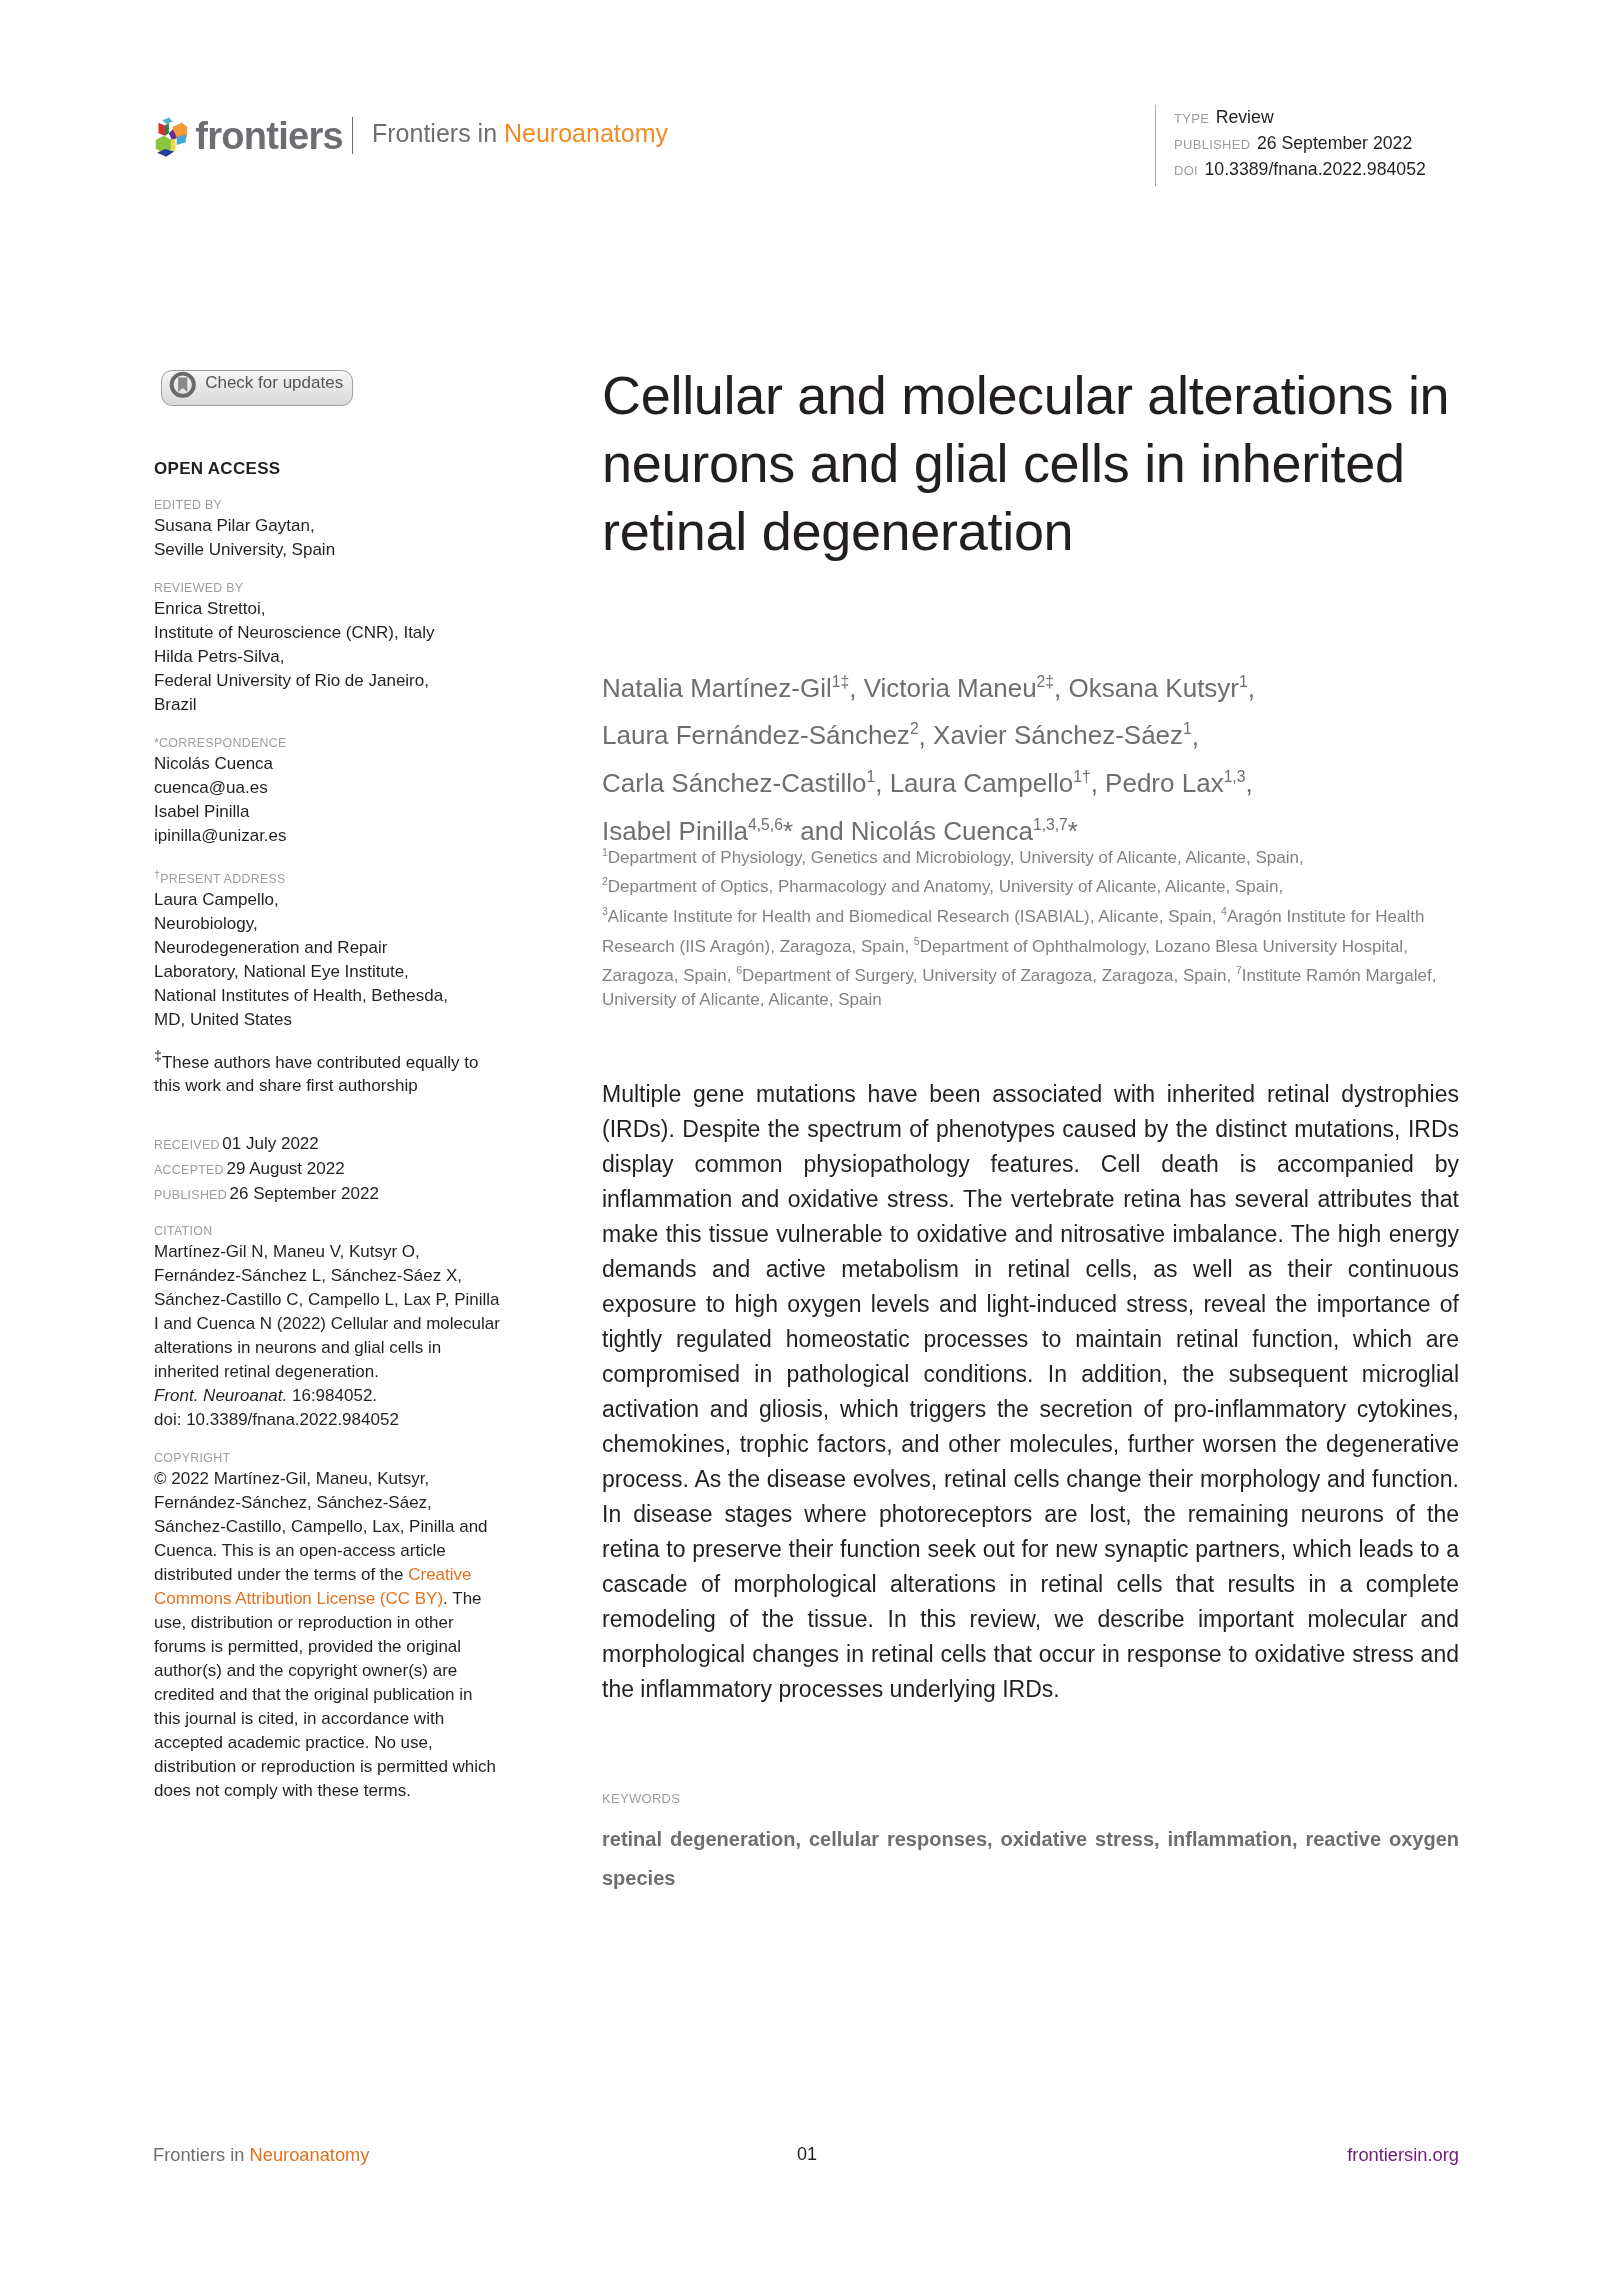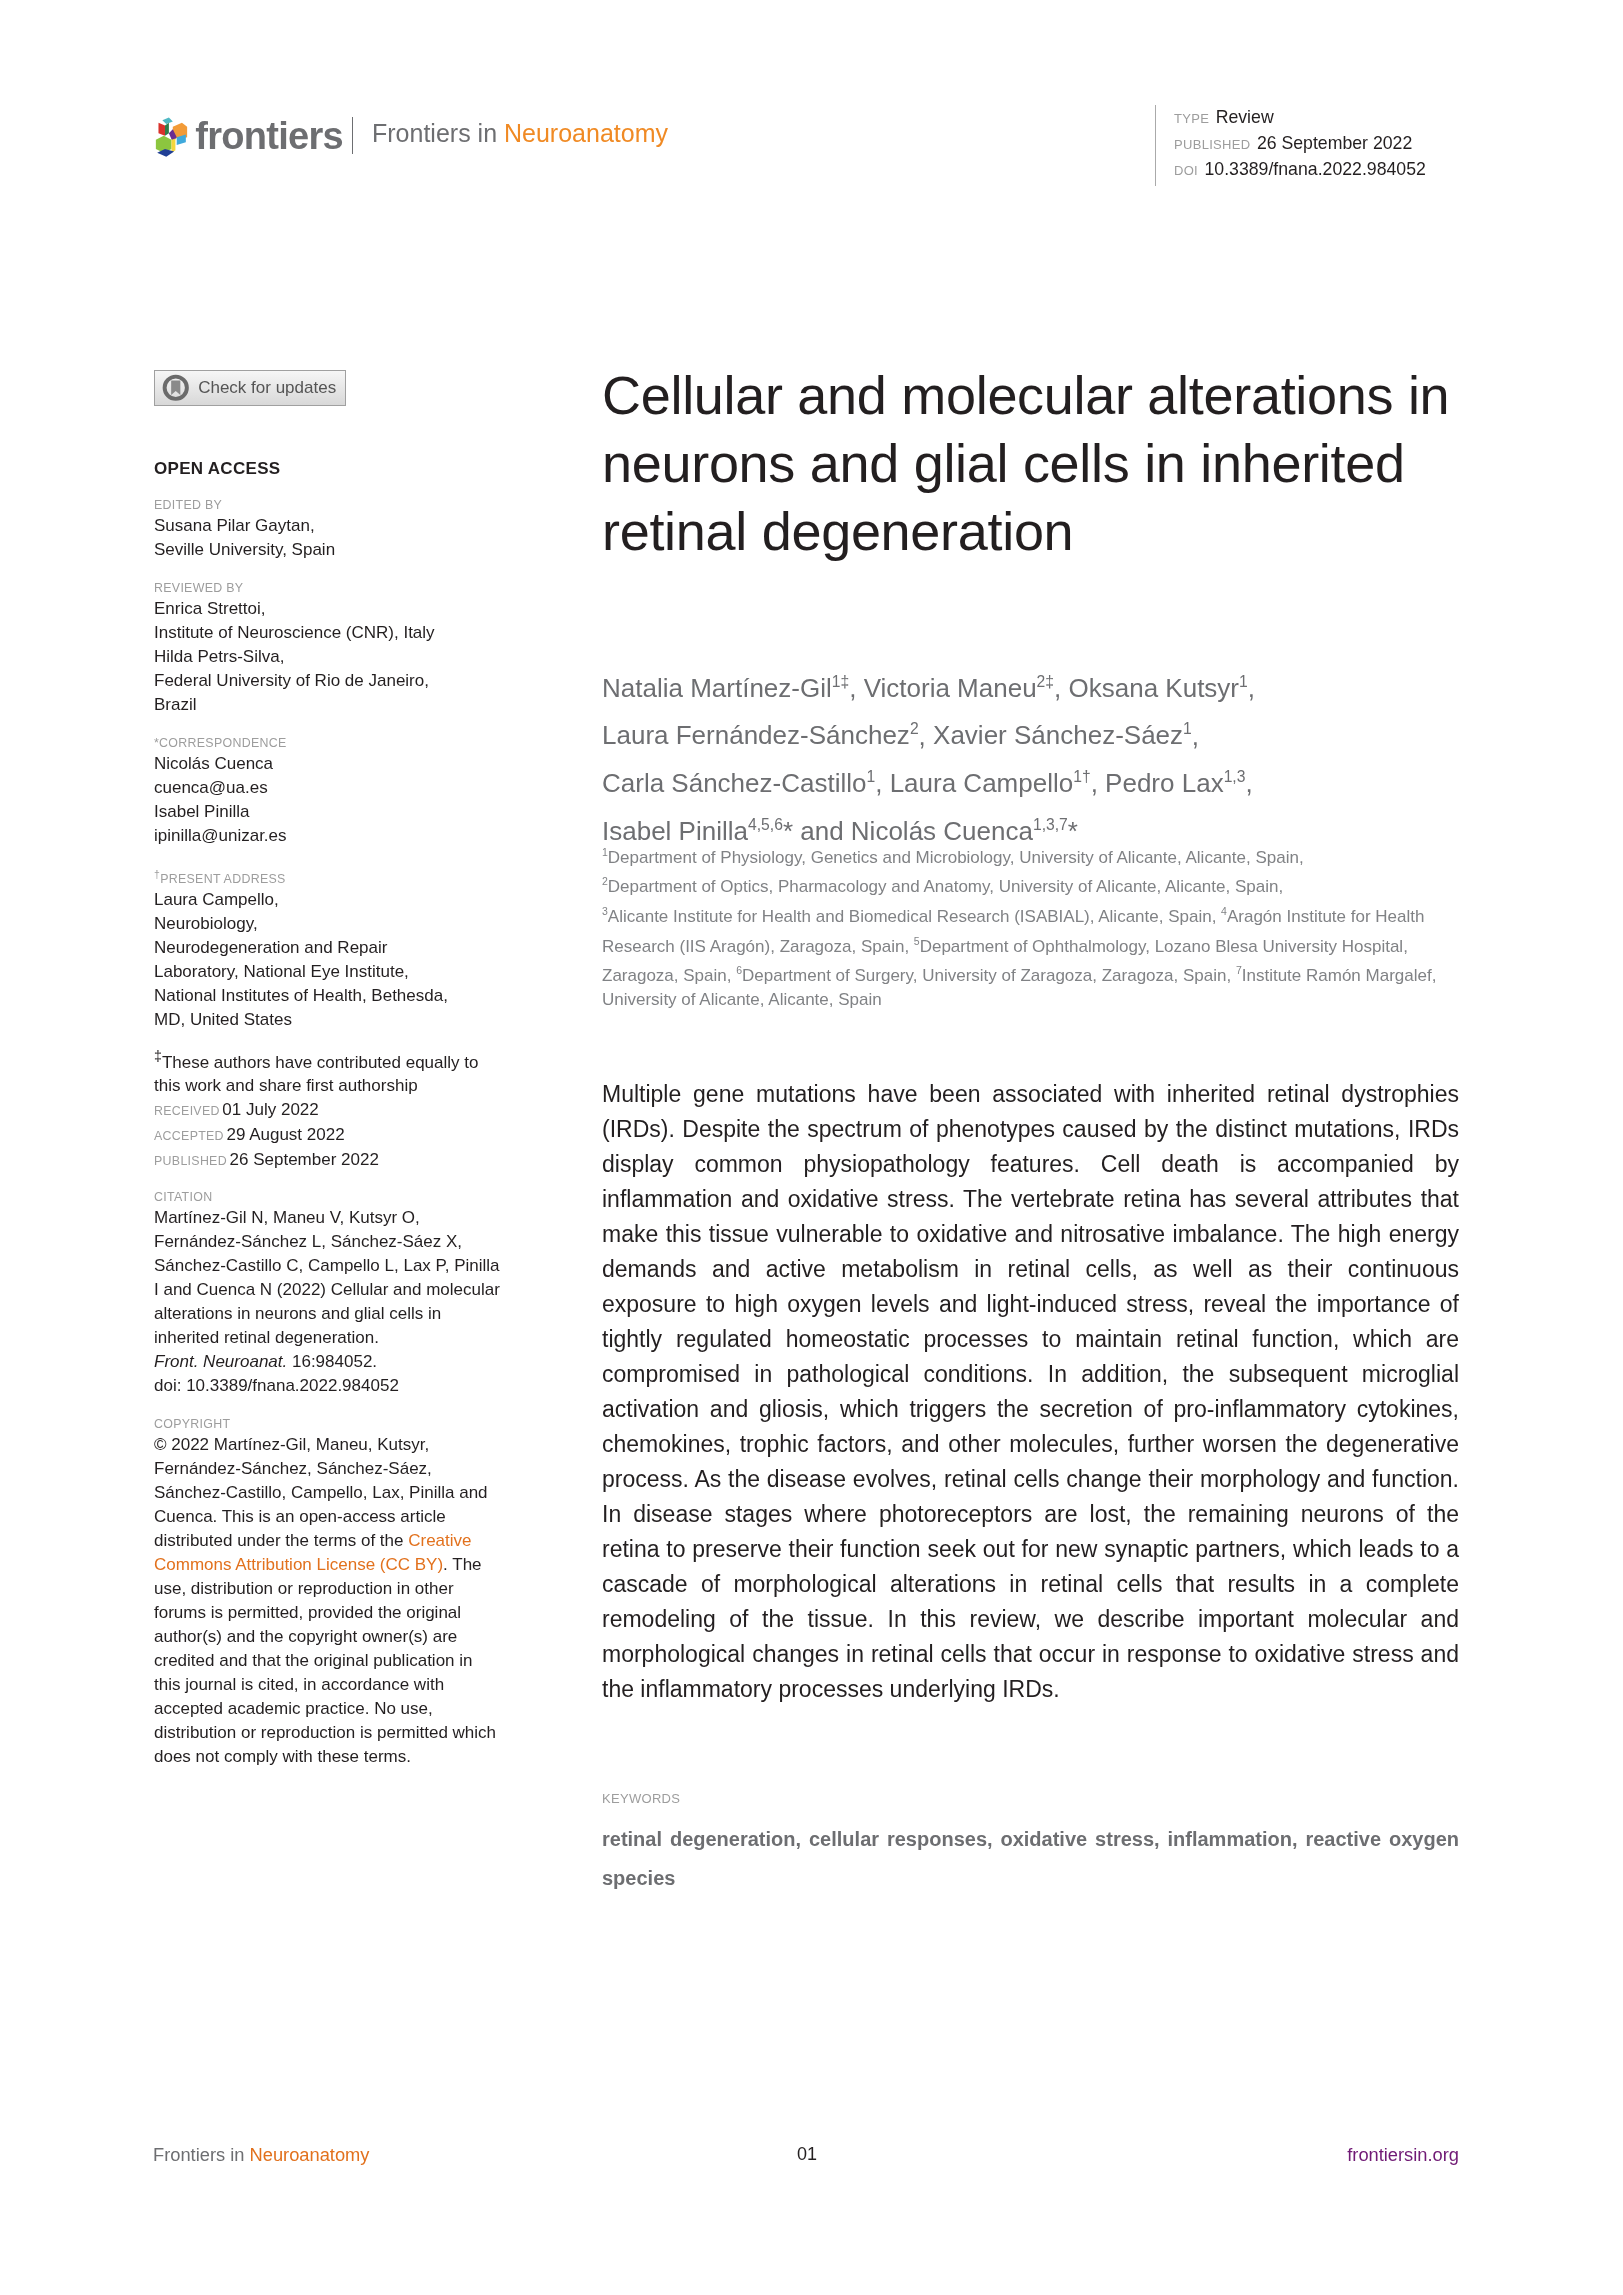--- a/index.html
+++ b/index.html
@@ -13,31 +13,31 @@
   .logo-sep { position:absolute; left:352px; top:117px; width:1.3px; height:37px; background:#6d6e71; }
   .journal-name { position:absolute; left:372px; top:121px; font-size:25px; color:#6d6e71; line-height:1; }
   .journal-name .accent { color:#f08a24; }
 
   .meta-box { position:absolute; left:1155px; top:105px; border-left:1.3px solid #aaaaaa; padding-left:18px; height:81px; }
   .meta-row { font-size:17.7px; line-height:25px; color:#231f20; white-space:nowrap; }
   .meta-label { font-size:13px; color:#9d9d9d; letter-spacing:0.3px; margin-right:6.5px; }
 
   
   .left-col { position:absolute; left:154px; top:370px; width:347px; font-size:17px; line-height:24px; color:#231f20; }
-  .check-btn { display:flex; align-items:center; width:190px; height:34px; border:0.7px solid #a0a0a0; border-radius:0;
-               background:linear-gradient(#f6f6f6,#d8d8d8); cursor:pointer; margin-left:0; }
+  .check-btn { display:flex; width:190px; height:34px; border:0.7px solid #a0a0a0; border-radius:11px;
+               background:linear-gradient(#f6f6f6,#d8d8d8); cursor:pointer; margin-left:7px; }
   .check-btn svg { width:27.5px; height:27.5px; margin-left:6.5px; }
   .check-btn span { font-size:17px; color:#555; margin-left:9.2px; }
   .open-access { margin-top:51px; font-weight:bold; font-size:17px; letter-spacing:0.3px; }
   .side-label { font-size:12.4px; color:#9d9d9d; letter-spacing:0.3px; line-height:17px; margin-top:18px; }
   .side-label.first { margin-top:15.7px; }
   .side-label sup { font-size:10.5px; }
   .side-text { font-size:17px; line-height:24px; }
   .footnote { margin-top:11.8px; font-size:17px; line-height:24px; }
-  .dates { }
+  .dates { margin-top:34px; }
   .date-row { line-height:24px; }
   .date-label { font-size:12.4px; color:#9d9d9d; letter-spacing:0.3px; margin-right:2.6px; }
   .link { color:#e2711d; text-decoration:none; cursor:pointer; }
   em { font-style:italic; }
 
   
   .title { position:absolute; left:602px; top:361px; width:877px; font-size:54px; line-height:68px; color:#231f20; font-weight:normal; margin:0; letter-spacing:-0.3px; }
   .authors { position:absolute; left:602px; top:661px; width:851px; font-size:26px; line-height:41px; color:#6d6e71; }
   .authors sup { font-size:15.7px; }
   .affils { position:absolute; left:602px; top:840px; width:857px; font-size:17px; line-height:24px; color:#808285; }

